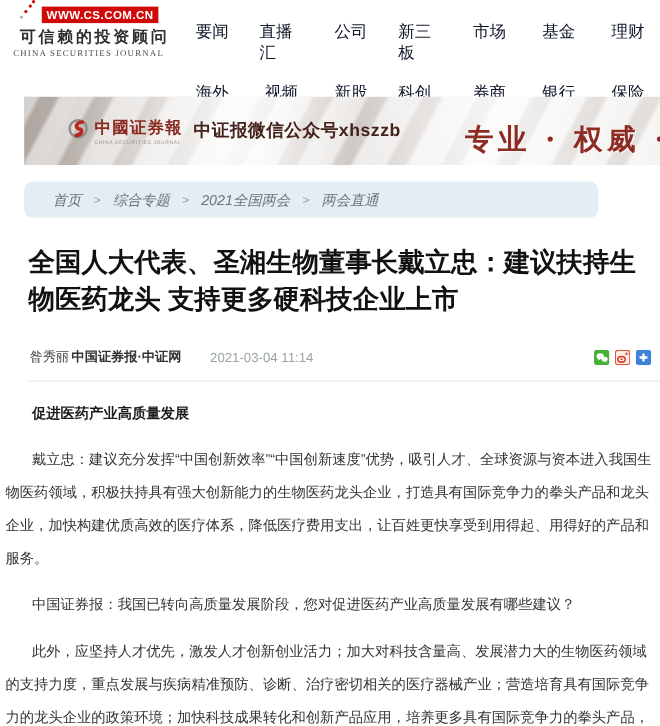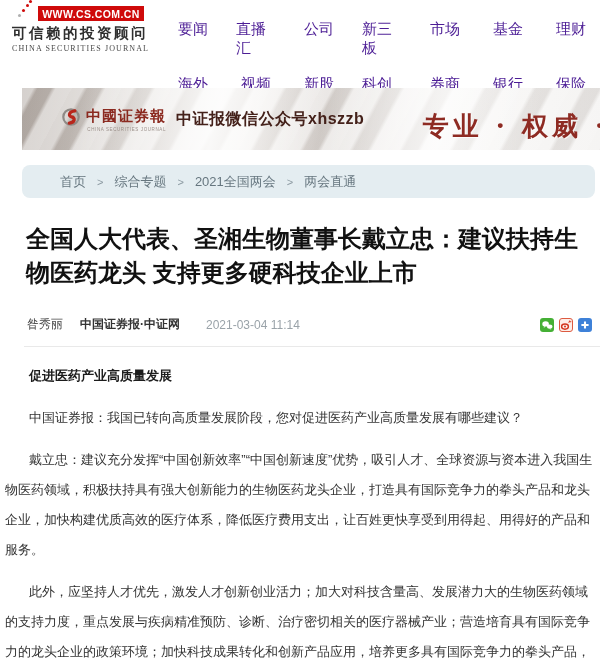--- a/index.html
+++ b/index.html
@@ -22,43 +22,43 @@
     font-size:10.5px; font-weight:bold; text-align:center; padding:2px 0 1px;
     letter-spacing:.4px; position:relative;
   }
   .url-strip .dots{
     position:absolute; left:-12px; top:-2px; width:3px; height:3px;
     background:#cf0a0a; border-radius:50%;
     box-shadow:-4px 5px 0 #cf0a0a, -8px 10px 0 0 #b0b0b0, 3px -4px 0 #cf0a0a;
   }
   .slogan-cn {
     margin-top:3px; font-family:"DejaVu Serif", serif; font-weight:bold;
-    font-size:14.5px; letter-spacing:2.5px; color:#2f2f2f; white-space:nowrap;
+    font-size:14.5px; letter-spacing:2.5px; color:#2f2f2f; white-space:nowrap;text-align:right;
   }
   .slogan-en {
     font-family:"Liberation Serif", serif; font-size:8px; letter-spacing:1.1px;
     color:#4a4a4a; margin-top:1px; white-space:nowrap;
   }
   .top-nav {
     position:absolute; left:150px; top:20px;
     display:grid; grid-template-columns:repeat(7,63px); grid-row-gap:17px;
     justify-items:center; font-size:15px; color:#2d2d2d;
   }
-  .top-nav a { color:#4c1d95; text-decoration:none; cursor:pointer;margin-left:23px; }
+  .top-nav a { color:#0f172a; text-decoration:none; cursor:pointer;margin-left:23px; }
 
   
   .promo-banner {
     position:relative; margin-left:22px; width:578px; height:62px; overflow:hidden;
     background:
       linear-gradient(104deg, rgba(255,255,255,0) 10%, rgba(255,255,255,.85) 34%, rgba(255,255,255,0) 52%, rgba(255,255,255,.6) 72%, rgba(255,255,255,0) 88%),
       repeating-linear-gradient(118deg, rgba(255,255,255,.45) 0 10px, rgba(120,110,105,.10) 14px 26px, rgba(255,255,255,.5) 30px 44px),
       linear-gradient(96deg, #b3aba5 0%, #ccc6c1 14%, #e9e5e1 38%, #d9d4d0 52%, #f3f1ef 72%, #edebe9 100%);
     display:flex; align-items:center;
   }
-  .paper-logo { display:flex; align-items:center; margin-left:38px;text-align:right; }
+  .paper-logo { display:flex; align-items:center; margin-left:38px; }
   .paper-name-wrap { margin-left:4px; }
   .paper-name {
     font-family:"DejaVu Serif", serif; font-weight:bold; font-size:15px;
     color:#8b2a20; letter-spacing:1px; white-space:nowrap;
   }
   .paper-caption {
     font-size:4.5px; letter-spacing:.6px; color:#9b8f89; white-space:nowrap; margin-top:1px;
   }
   .wechat-line {
     margin-left:10px; font-size:16px; font-weight:bold; color:#44211a;
@@ -66,37 +66,37 @@
   }
   .banner-slogan {
     position:absolute; right:-8px; bottom:6px;
     font-family:"DejaVu Serif", serif; font-weight:bold; font-size:26px;
     color:#8e2b23; letter-spacing:4px; white-space:nowrap;
     text-shadow:1px 1px 0 rgba(255,255,255,.7);
   }
 
   
   .breadcrumb {
-    margin:15px 0 0 22px; width:573px; height:33px; background:#e4edf1;
-    border-radius:8px; display:flex; align-items:center; padding-left:38px;
-    font-size:13px; color:#66767f;
+    margin:15px 0 0 22px; width:522px; height:33px; background:#e4edf1;
+    border-radius:8px; display:flex; align-items:center; padding-left:26px;
+    font-size:13px; color:#66767f;font-style:italic;
   }
   .breadcrumb a { color:#66767f; text-decoration:none; cursor:pointer; }
   .breadcrumb .sep { margin:0 11px; font-size:11px; color:#8c9aa2; }
 
   
   .article-title {
     margin:24px 10px 0 26px; font-size:24px; line-height:34px;
     font-weight:bold; color:#111;
   }
   .byline {
     margin:26px 8px 0 27px; display:flex; align-items:center; font-size:12px;
   }
   .byline .author { color:#4a4a4a; }
-  .byline .source { margin-left:17px; font-weight:bold; color:#333; }
+  .byline .source { margin-left:2px; font-weight:bold; color:#333; }
   .byline .date  { margin-left:26px; color:#9aa3a9; }
   .share-box { margin-left:auto; display:flex; align-items:center; gap:5px; }
   .share-box svg { display:block; cursor:pointer; }
   .divider { margin:13px 0 0 24px; border-bottom:1px solid #e9e9e9; }
 
   
   .article-body { margin:0 5px 0 5px; font-size:13px; line-height:30px; color:#333; }
   .article-body .lead { margin-top:14px; font-weight:bold; color:#1c1c1c; text-indent:24px; }
   .article-body p.para { margin-top:12px; text-indent:24px; }
 </style>
@@ -189,16 +189,16 @@
         <path d="M7 3.4 V10.6 M3.4 7 H10.6" stroke="#fff" stroke-width="2.1"></path>
       </svg>
     </span>
   </span>
 </div>
 
 <div class="divider"></div>
 
 <div class="article-body">
   <p class="lead">促进医药产业高质量发展</p>
+  <p class="para">戴立忠：建议充分发挥“中国创新效率”“中国创新速度”优势，吸引人才、全球资源与资本进入我国生物医药领域，积极扶持具有强大创新能力的生物医药龙头企业，打造具有国际竞争力的拳头产品和龙头企业，加快构建优质高效的医疗体系，降低医疗费用支出，让百姓更快享受到用得起、用得好的产品和服务。</p>
   <p class="para">中国证券报：我国已转向高质量发展阶段，您对促进医药产业高质量发展有哪些建议？</p>
-  <p class="para">戴立忠：建议充分发挥“中国创新效率”“中国创新速度”优势，吸引人才、全球资源与资本进入我国生物医药领域，积极扶持具有强大创新能力的生物医药龙头企业，打造具有国际竞争力的拳头产品和龙头企业，加快构建优质高效的医疗体系，降低医疗费用支出，让百姓更快享受到用得起、用得好的产品和服务。</p>
   <p class="para">此外，应坚持人才优先，激发人才创新创业活力；加大对科技含量高、发展潜力大的生物医药领域的支持力度，重点发展与疾病精准预防、诊断、治疗密切相关的医疗器械产业；营造培育具有国际竞争力的龙头企业的政策环境；加快科技成果转化和创新产品应用，培养更多具有国际竞争力的拳头产品，输出更多医疗健康领域的“中国方案”。</p>
 </div>
 
 </body></html>

